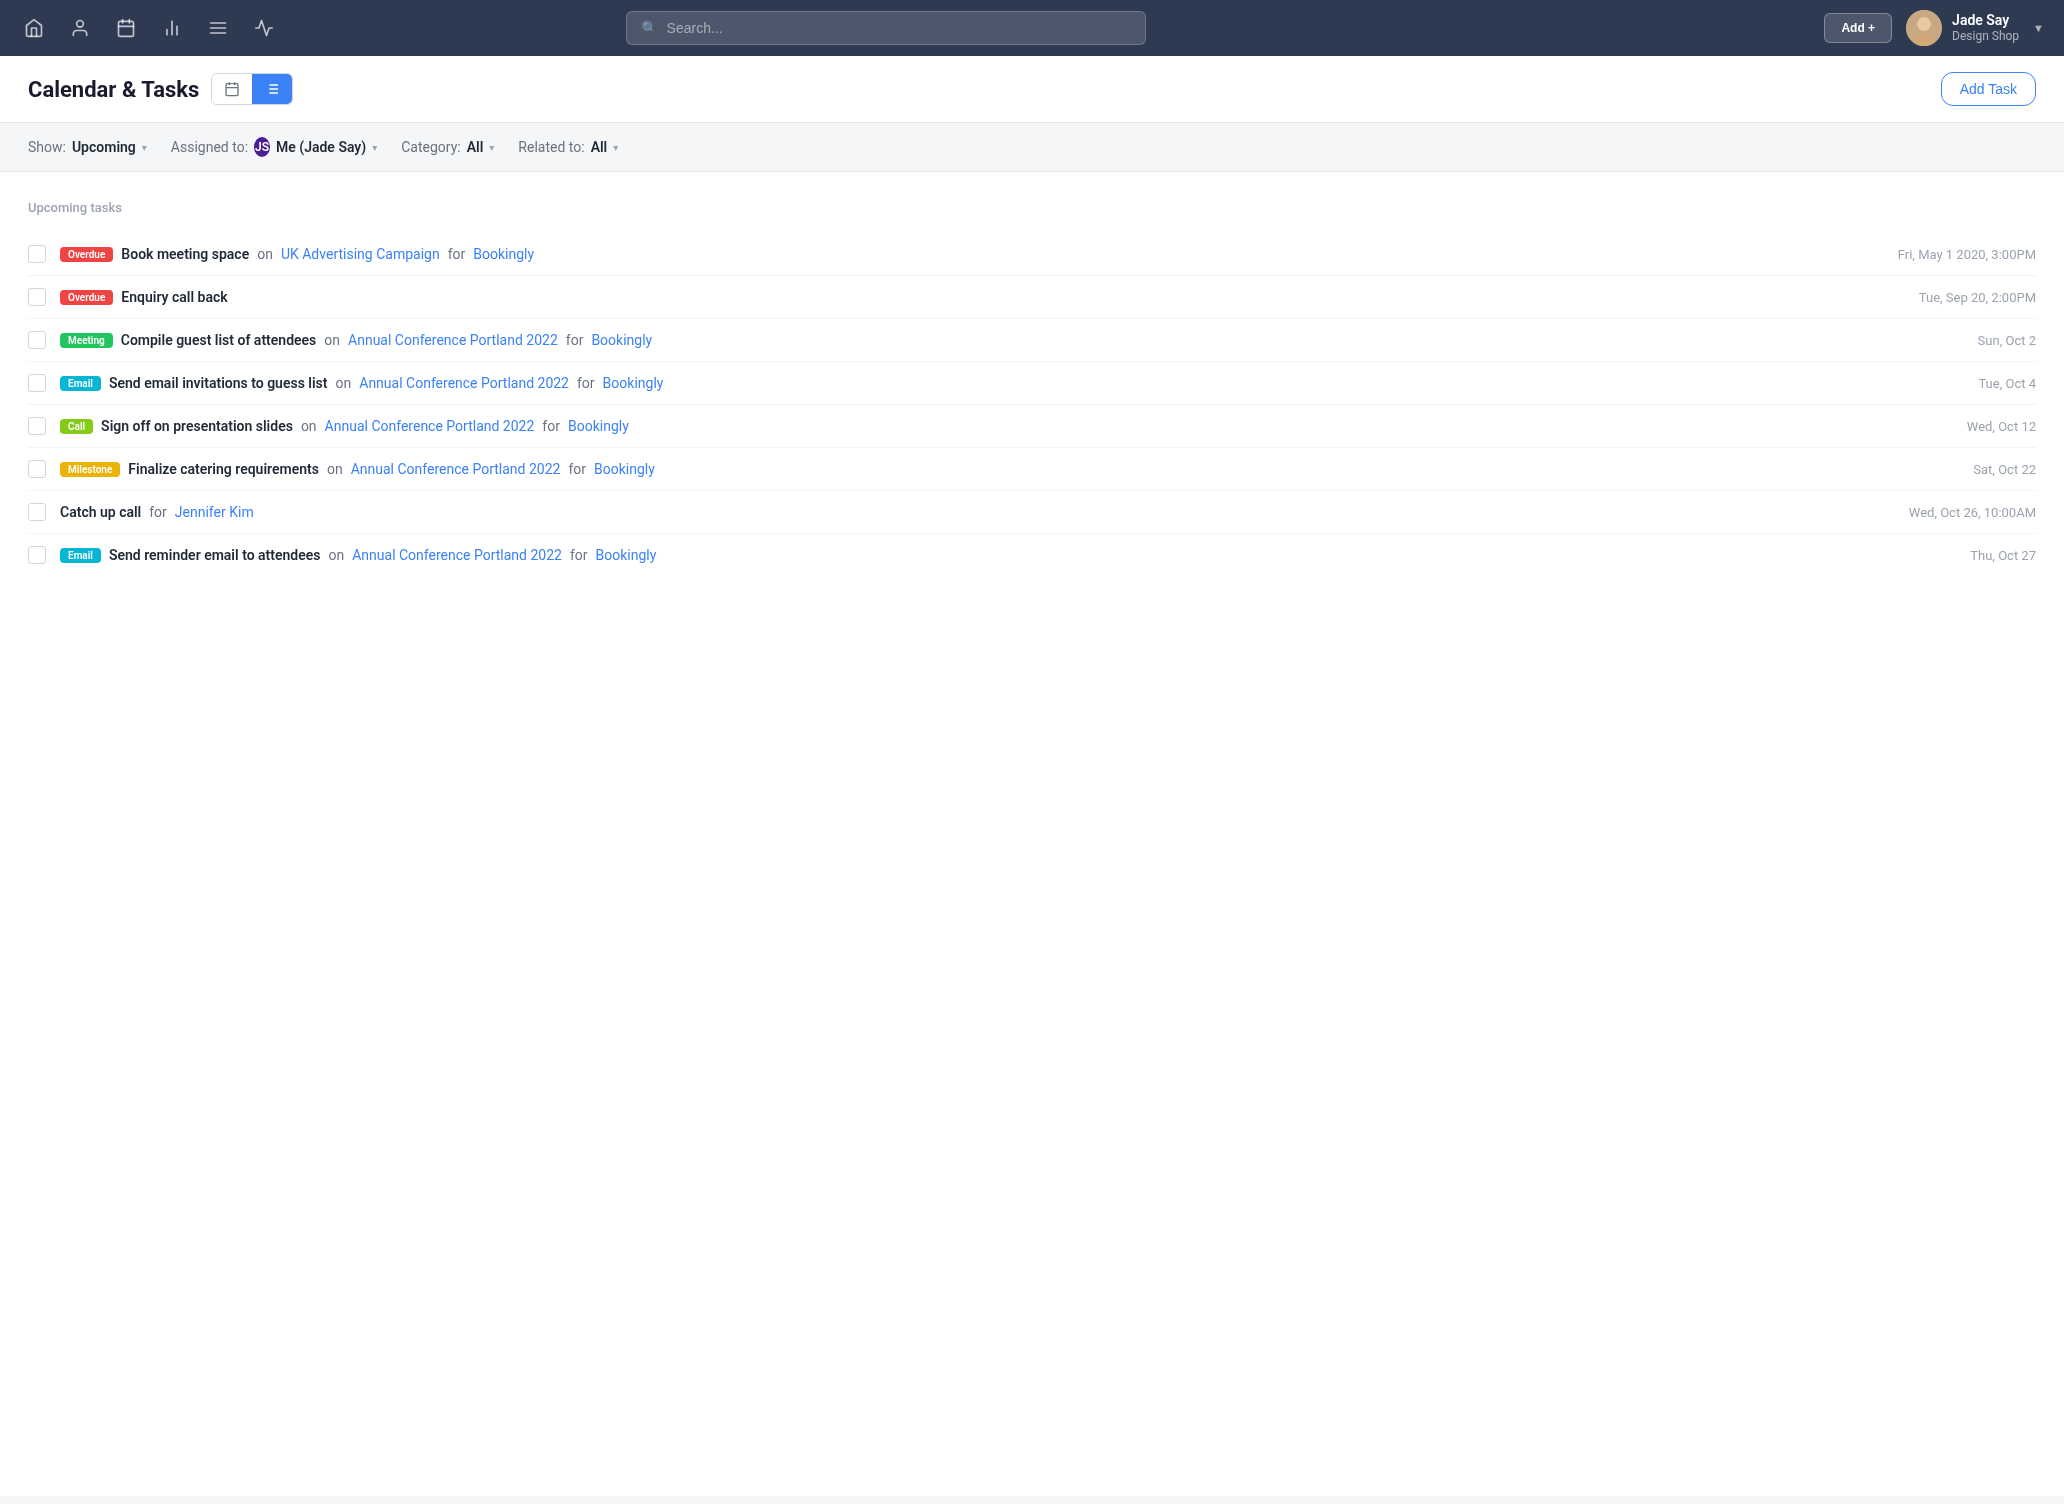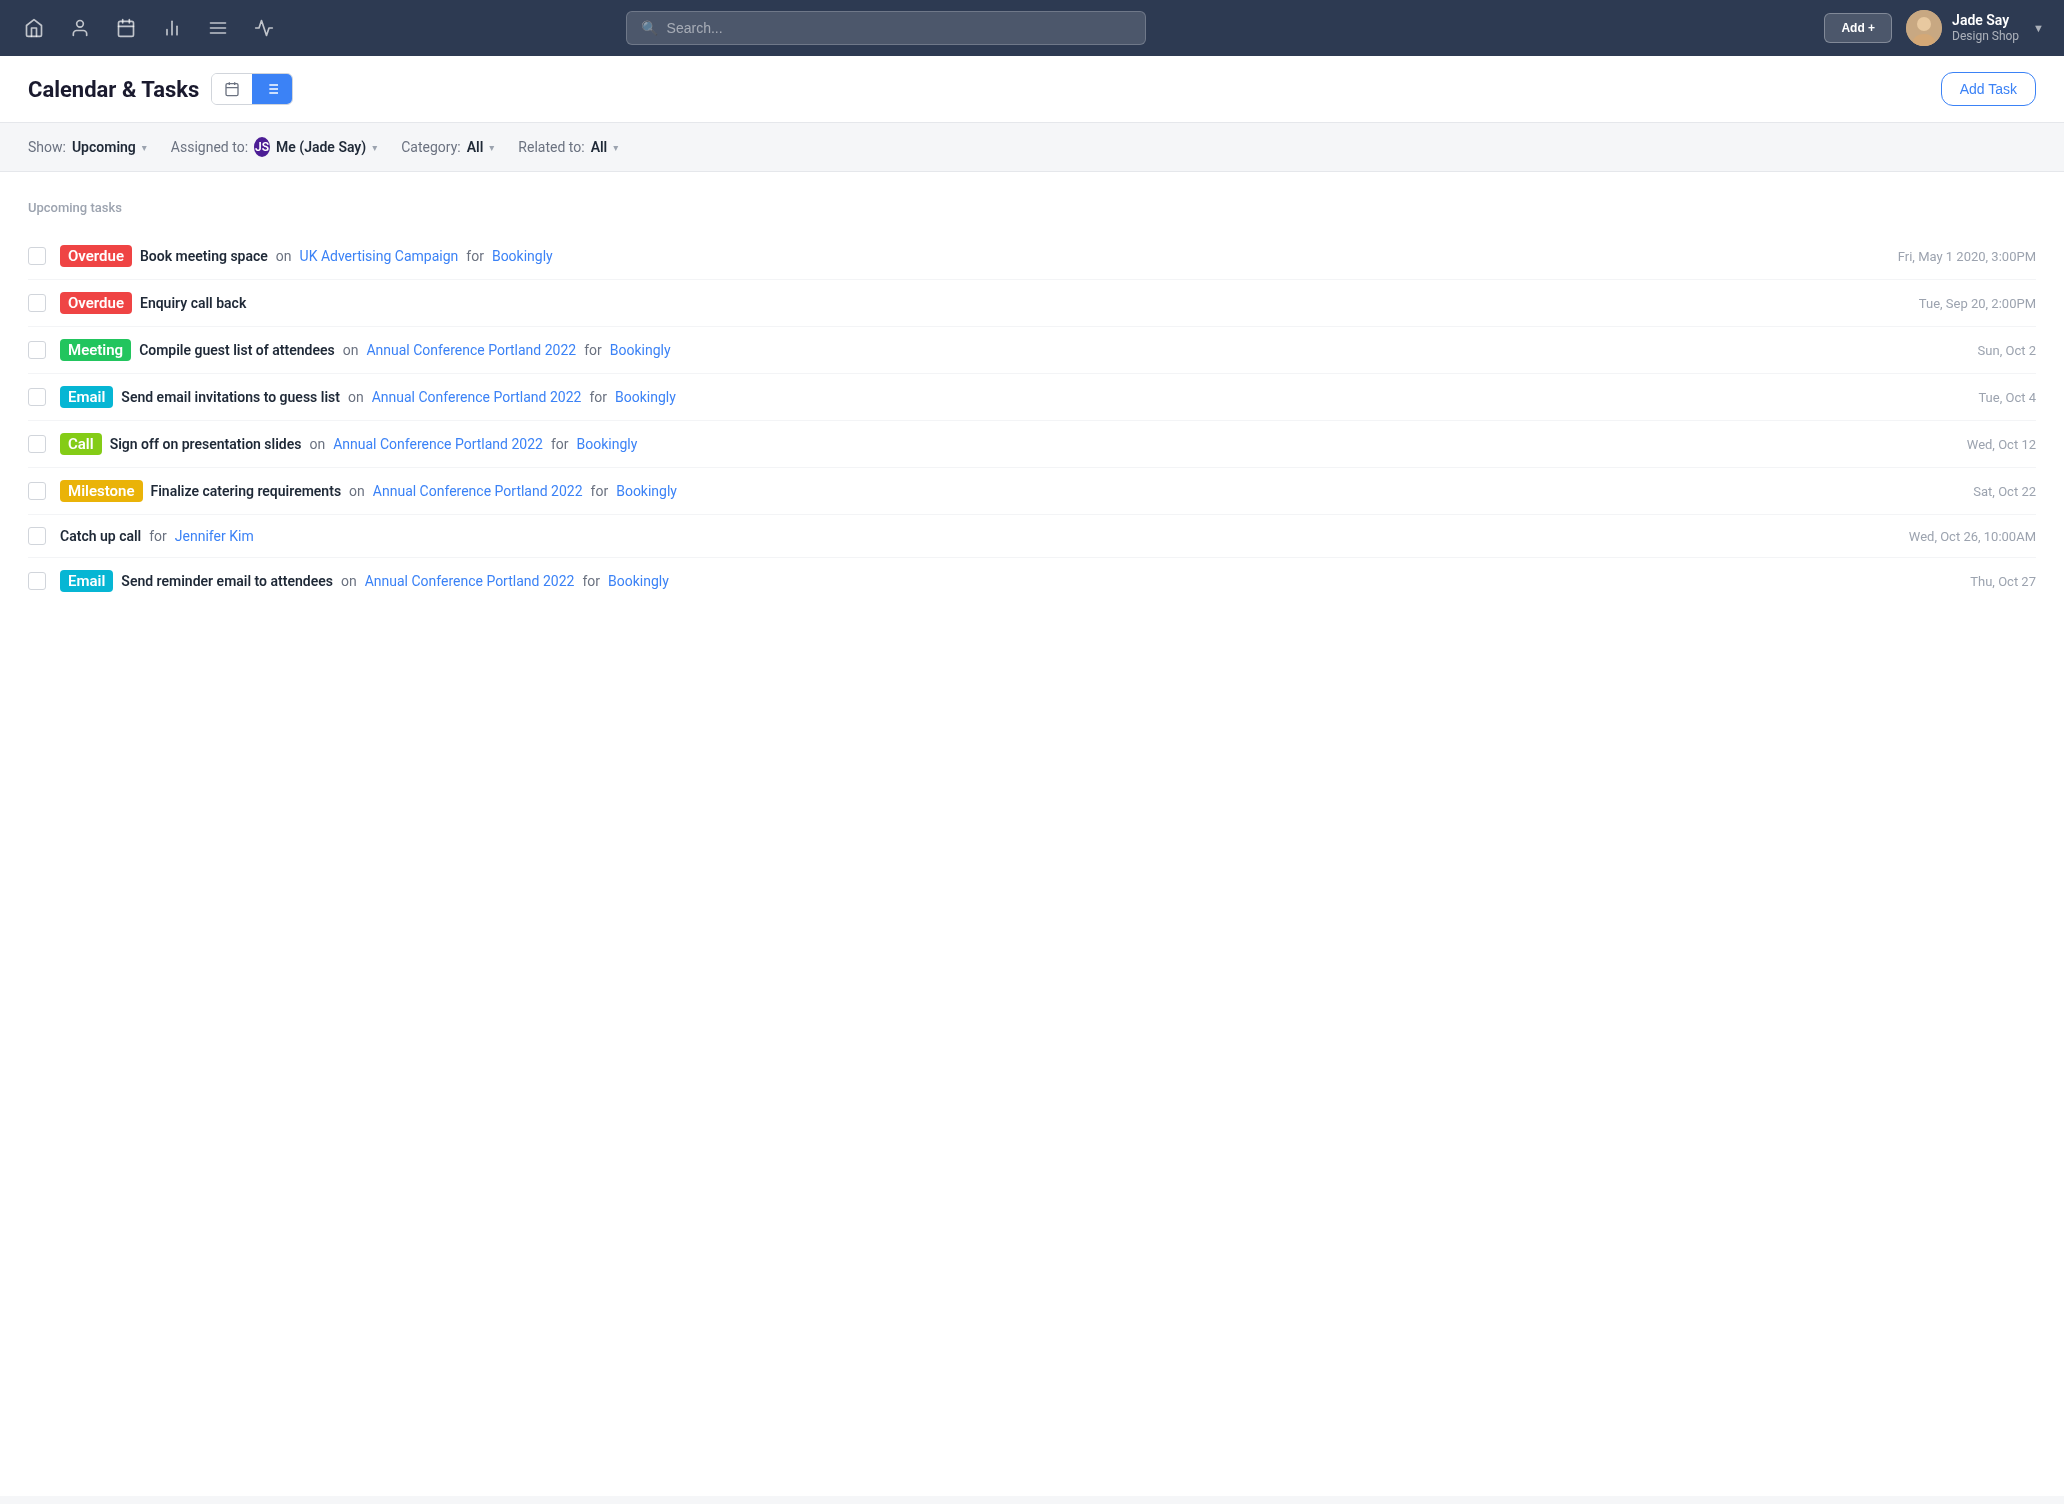--- a/index.html
+++ b/index.html
@@ -172,21 +172,21 @@
       background: #fff;
       appearance: none;
       -webkit-appearance: none;
     }
     .task-content { flex: 1; display: flex; align-items: center; gap: 8px; flex-wrap: wrap; }
     .tag {
       display: inline-flex;
       align-items: center;
       padding: 2px 8px;
       border-radius: 4px;
-      font-size: 15px;
+      font-size: 10px;
       font-weight: 600;
       color: #fff;
       flex-shrink: 0;
       white-space: nowrap;
     }
     .tag-overdue { background: #ef4444; }
     .tag-meeting { background: #22c55e; }
     .tag-email { background: #06b6d4; }
     .tag-call { background: #84cc16; }
     .tag-milestone { background: #eab308; }

